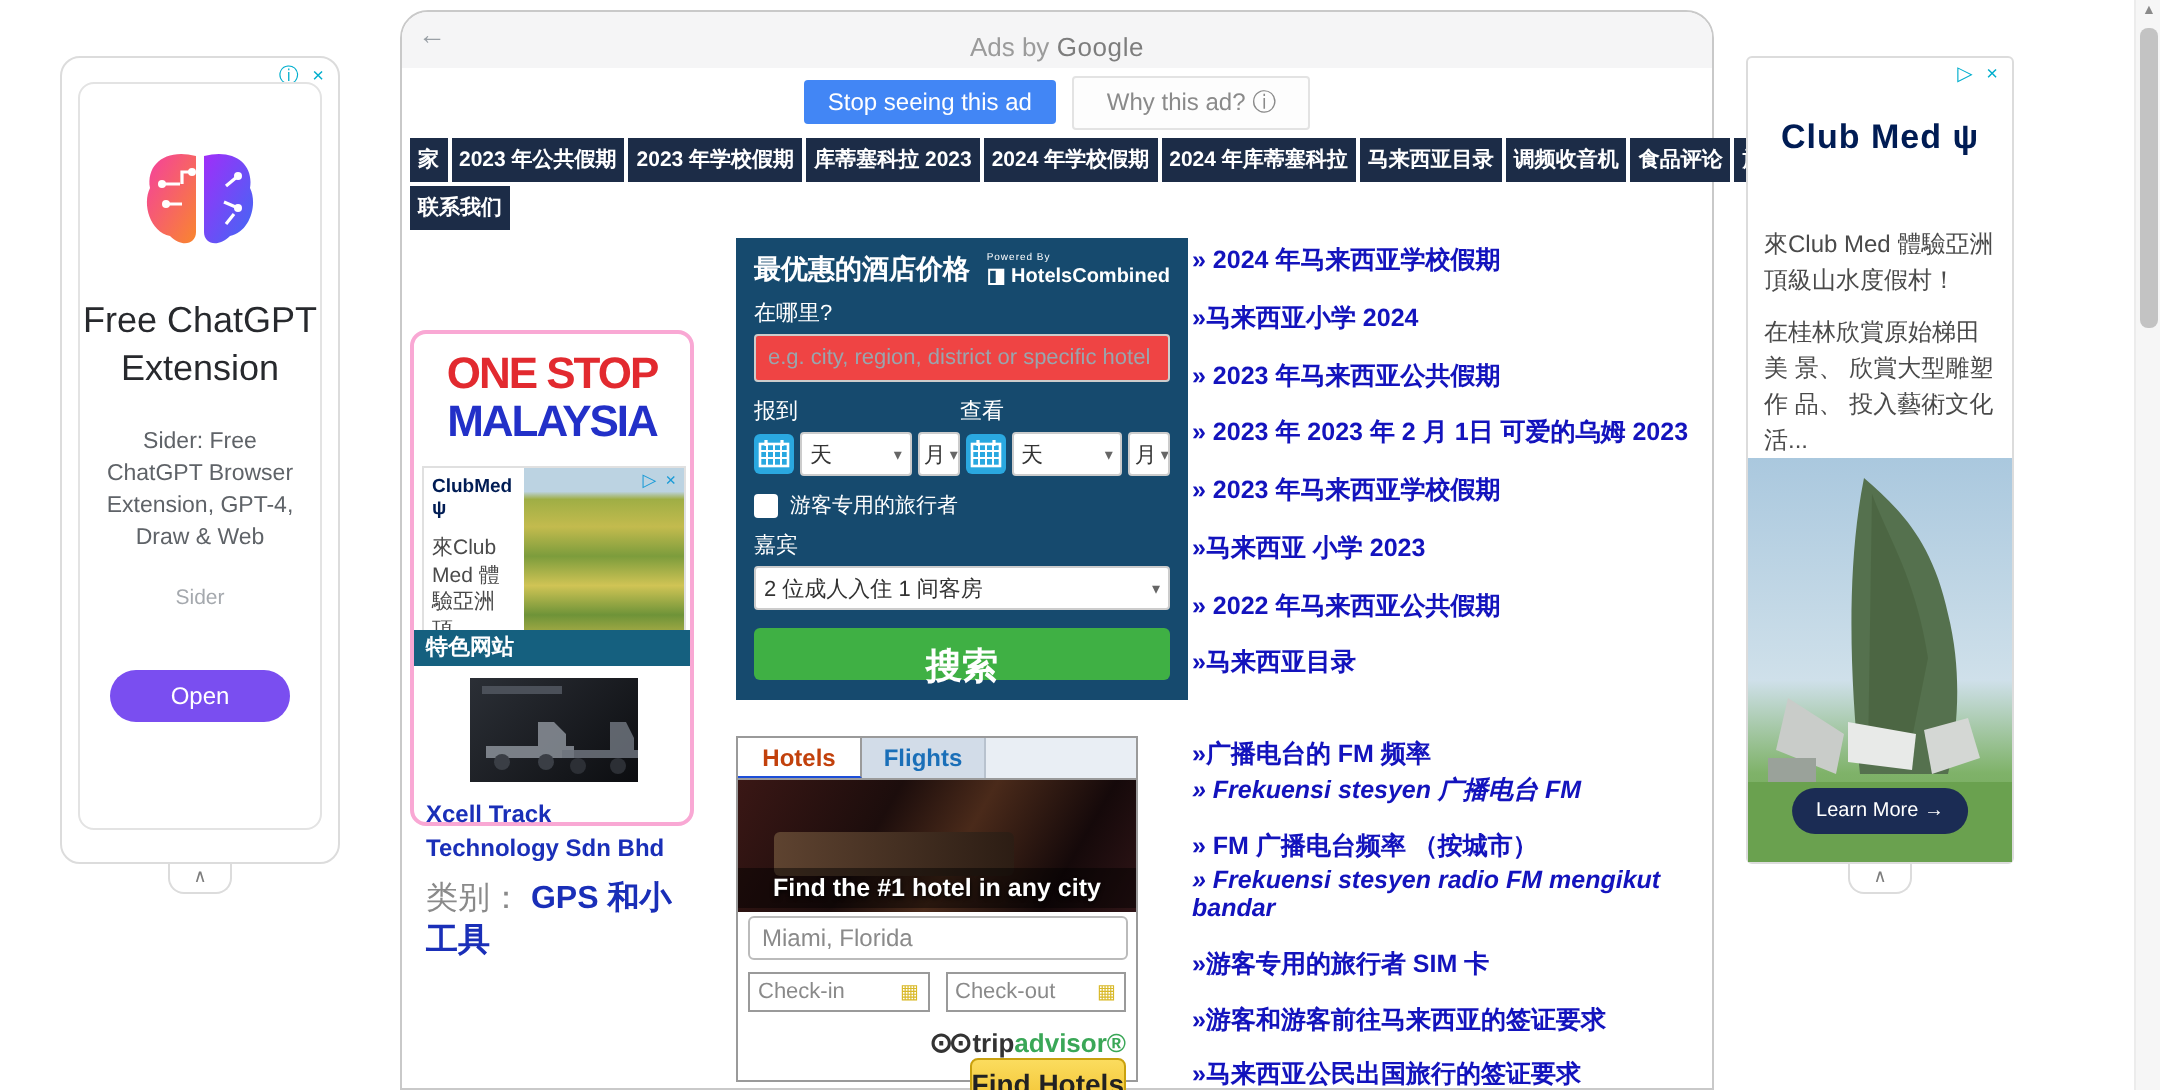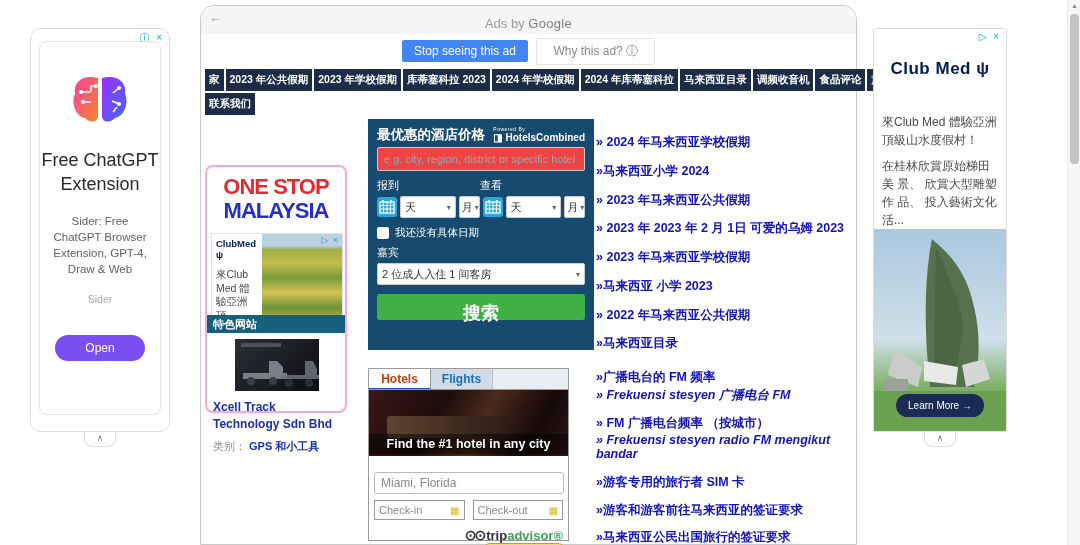--- a/index.html
+++ b/index.html
@@ -43,21 +43,21 @@
   .mini-ad { position:absolute; left:4px; top:66px; width:132px; height:98px; border:1px solid #e0e0e0; background:#fff; }
   .mini-ad-badges { position:absolute; top:1px; right:3px; font-size:9px; color:#1a9bd7; z-index:3; letter-spacing:1px; }
   .mini-left { position:absolute; left:0; top:0; width:52px; height:98px; padding:4px; }
   .cm-mini-logo { font-size:9.5px; font-weight:bold; color:#001c54; }
   .mini-text { margin-top:8px; font-size:10.5px; color:#4a4a4a; line-height:1.3; }
   .mini-img { position:absolute; right:0; top:0; width:80px; height:98px;
     background:linear-gradient(180deg,#bcd3e2 0%,#bcd3e2 12%,#9fae45 16%,#c3bb4e 30%,#7c9c3c 45%,#d0c455 60%,#6e9338 75%,#b9b34a 88%,#5d8531 100%); }
   .feat-bar { position:absolute; left:0; top:148px; width:100%; height:18px; background:#15607f; color:#fff; font-size:11px; font-weight:bold; line-height:18px; padding-left:6px; }
   .truck-img { position:absolute; left:28px; top:172px; width:84px; height:52px; background:linear-gradient(135deg,#2b2f36,#0c0d10); overflow:hidden; }
   .xcell-link { position:absolute; left:6px; top:232px; width:130px; font-size:12px; font-weight:bold; color:#1a2fb8; line-height:1.4; cursor:pointer; text-decoration:none; }
-  .cat-row { position:absolute; left:6px; top:272px; font-size:11px; color:#8a8a8a; }
+  .cat-row { position:absolute; left:6px; top:272px; font-size:16px; color:#8a8a8a; }
   .cat-row a { font-weight:bold; color:#1a2fb8; text-decoration:none; cursor:pointer; }
 
   
   .hotel-w { position:absolute; left:167px; top:113px; width:226px; height:231px; background:#164a6e; padding:7px 9px; }
   .hw-head { display:flex; justify-content:space-between; }
   .hw-title { color:#fff; font-weight:bold; font-size:13.5px; }
   .hc-logo { color:#fff; }
   .hc-pb { font-size:5px; letter-spacing:.5px; }
   .hc-name { font-size:10px; font-weight:bold; }
   .hw-label { color:#fff; font-size:11px; margin-top:5px; }
@@ -70,38 +70,38 @@
   .sel { background:#fff; border:1px solid #ccc; border-radius:2px; height:22px; font-size:11px; color:#333; display:flex; align-items:center; padding:0 4px; justify-content:space-between; cursor:pointer; overflow:hidden; white-space:nowrap; }
   .sel .chev { color:#666; font-size:8px; margin-left:2px; }
   .sel-day { width:60px; } .sel-mo { width:22px; padding:0 2px; }
   .chk-row { display:flex; align-items:center; margin-top:8px; }
   .chk { width:12px; height:12px; background:#fff; border-radius:2px; margin-right:6px; cursor:pointer; }
   .chk-lbl { color:#fff; font-size:10.5px; }
   .sel-guests { width:100%; margin-top:3px; }
   .search-btn { margin-top:9px; width:100%; height:26px; background:#3fb044; border-radius:3px; color:#fff; font-size:18px; font-weight:bold; text-align:center; line-height:38px; cursor:pointer; }
 
   
-  .links-col { position:absolute; left:395px; top:130px; width:260px; }
+  .links-col { position:absolute; left:395px; top:118px; width:260px; }
   .lnk { display:block; font-size:12.5px; font-weight:bold; color:#1313bd; text-decoration:none; margin-bottom:15px; cursor:pointer; line-height:1.1; }
   .links-col .lnk { margin-bottom:15px; }
   .links-bot { position:absolute; left:395px; top:365px; width:262px; }
   .links-bot .lnk { margin-bottom:14px; }
   .links-bot .lnk.pair { margin-bottom:4px; }
   .lnk.it { font-style:italic; }
 
   
   .trip-w { position:absolute; left:167px; top:362px; width:201px; height:173px; background:#fff; border:1px solid #9a9a9a; }
   .trip-tabs { display:flex; height:21px; border-bottom:1px solid #9a9a9a; background:#e9eef4; }
   .ttab { width:62px; text-align:center; font-size:12px; font-weight:bold; line-height:20px; cursor:pointer; }
   .ttab.on { background:#fff; color:#c2410c; border-right:1px solid #9a9a9a; border-bottom:1px solid #1d4ed8; }
   .ttab.off { background:#d2dce8; color:#1a6fb8; border-right:1px solid #b8c2ce; }
   .trip-banner { position:relative; height:66px; background:linear-gradient(120deg,#3a1715 0%,#1c0d0c 35%,#4a2a1a 55%,#15090a 80%,#301517 100%); }
   .trip-banner .bed { position:absolute; left:18px; bottom:18px; width:120px; height:22px; background:linear-gradient(90deg,#5e4330,#2c1d14); border-radius:3px; }
   .banner-txt { position:absolute; bottom:2px; width:100%; text-align:center; color:#fff; font-weight:bold; font-size:12.5px; text-shadow:0 1px 2px #000; background:rgba(0,0,0,.45); padding:3px 0; }
-  .trip-dest { margin:16px 5px 0; width:190px; height:22px; border:1px solid #bbb; border-radius:3px; font-size:12px; color:#8a8a8a; padding:0 6px; font-family:"Liberation Sans",sans-serif; }
+  .trip-dest { margin:2px 5px 0; width:190px; height:22px; border:1px solid #bbb; border-radius:3px; font-size:12px; color:#8a8a8a; padding:0 6px; font-family:"Liberation Sans",sans-serif; }
   .trip-dates { display:flex; gap:8px; margin:6px 5px 0; }
   .tdate { width:91px; height:20px; border:1px solid #9a9a9a; display:flex; justify-content:space-between; align-items:center; padding:0 4px; font-size:11px; color:#8a8a8a; cursor:text; }
   .tdate .cal { color:#d9b928; font-size:10px; }
   .trip-foot { display:flex; align-items:flex-end; margin:7px 5px 0;flex-direction:column; }
   .ta-logo { font-size:13px; font-weight:bold; color:#333; cursor:pointer; }
   .ta-logo .eyes { letter-spacing:-2px; font-size:14px; margin-right:2px; }
   .ta-logo .adv { color:#3aa757; }
   .find-btn { margin-left:8px; background:linear-gradient(#fbdc5e,#f2c12e); border:1px solid #c9a10e; border-radius:4px; font-size:14px; font-weight:bold; color:#222; padding:4px 0; cursor:pointer; }
 
   
@@ -224,20 +224,21 @@
   </div>
 
   <div class="hotel-w">
     <div class="hw-head">
       <div class="hw-title">最优惠的酒店价格</div>
       <div class="hc-logo">
         <div class="hc-pb">Powered By</div>
         <div class="hc-name">◨ HotelsCombined</div>
       </div>
     </div>
+    <div class="hw-label">在哪里?</div>
     <input class="hw-input" placeholder="e.g. city, region, district or specific hotel" style="">
     <div class="date-labels">
       <div>报到</div>
       <div>查看</div>
     </div>
     <div class="date-row">
       <svg class="cal-ic" width="20" height="20" viewBox="0 0 20 20">
         <rect width="20" height="20" rx="3" fill="#2aa8e0"></rect>
         <rect x="3" y="5" width="14" height="11" fill="none" stroke="#fff" stroke-width="1.3"></rect>
         <path d="M3 8.5 h14 M6.5 5 v11 M10 5 v11 M13.5 5 v11 M3 12 h14" stroke="#fff" stroke-width="1"></path>
@@ -261,21 +262,21 @@
         <span>天</span>
         <span class="chev">▾</span>
       </div>
       <div class="sel sel-mo">
         <span>月</span>
         <span class="chev">▾</span>
       </div>
     </div>
     <div class="chk-row">
       <div class="chk"></div>
-      <div class="chk-lbl">我还没有具体日期</div>
+      <div class="chk-lbl">游客专用的旅行者</div>
     </div>
     <div class="hw-label">嘉宾</div>
     <div class="sel sel-guests">
       <span>2 位成人入住 1 间客房</span>
       <span class="chev">▾</span>
     </div>
     <div class="search-btn">搜索</div>
   </div>
 
   <div class="links-col">

